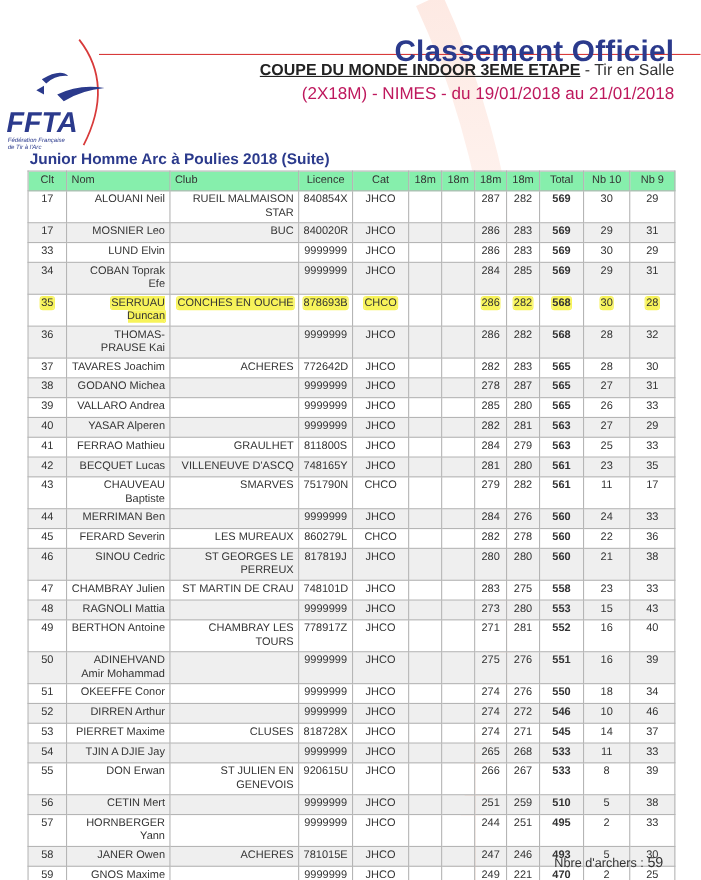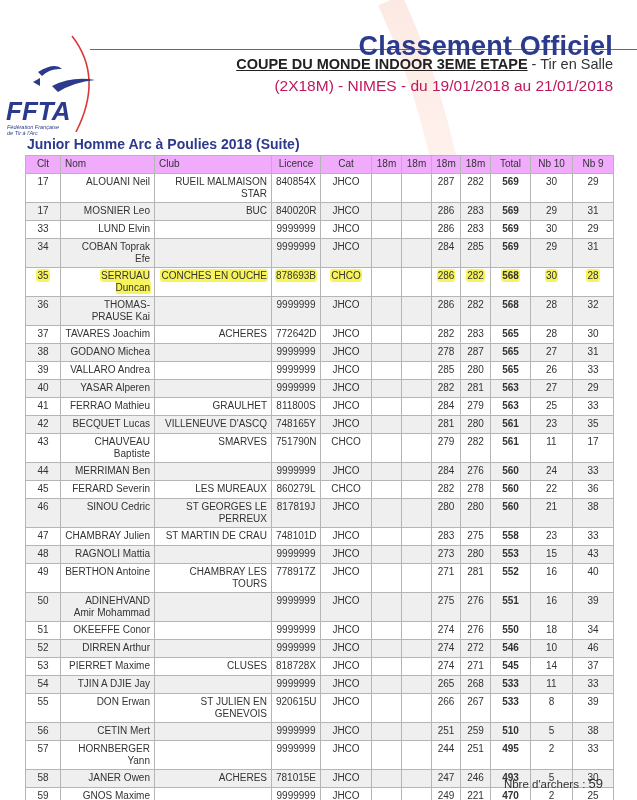--- a/index.html
+++ b/index.html
@@ -8,21 +8,21 @@
   .watermark { position:absolute; left:330px; top:0; width:300px; height:800px; pointer-events:none; }
   .logo { position:absolute; left:0; top:0; width:110px; height:110px;margin-top:32px; }
   .rule { position:absolute; left:90px; top:49px; width:547px; height:1px; background:#d83a3a; }
   .title { position:absolute; right:24px; top:31px; font-size:27px; font-weight:bold; color:#2b3a8c; letter-spacing:0.2px; }
   .sub1 { position:absolute; right:24px; top:56px; font-size:14.5px; color:#333; white-space:nowrap; }
   .sub1 b { font-weight:bold; color:#222;text-decoration:underline; }
   .sub2 { position:absolute; right:24px; top:77px; font-size:15.5px; color:#be185d; white-space:nowrap; }
   .section { position:absolute; left:27px; top:136px; font-size:14px; font-weight:bold; color:#2b3a8c; }
   table { position:absolute; left:25px; top:155px; border-collapse:collapse; width:588px; table-layout:fixed; font-size:10px; }
   th, td { border:1px solid #b5b5b5; padding:2px 4px; vertical-align:top; line-height:12px; }
-  th { background:#f0abfc; font-weight:normal; color:#333; height:13px; text-align:center; }
+  th { background:#86efac; font-weight:normal; color:#333; height:13px; text-align:center; }
   th.l { text-align:left; }
   td { height:13px; }
   tr.odd td { background:#fff; }
   tr.even td { background:#efefef; }
   td.c { text-align:center; }
   td.l { text-align:right; }
   td.total { text-align:center; font-weight:bold; }
   tr.hl td .t { background:#f7f35a; box-shadow:0 0 0 1px #f7f35a; border-radius:2px; }
   .footer { position:absolute; right:34px; top:776px; font-size:11.5px; color:#333; }
   .footer span.n { font-size:13px; }

